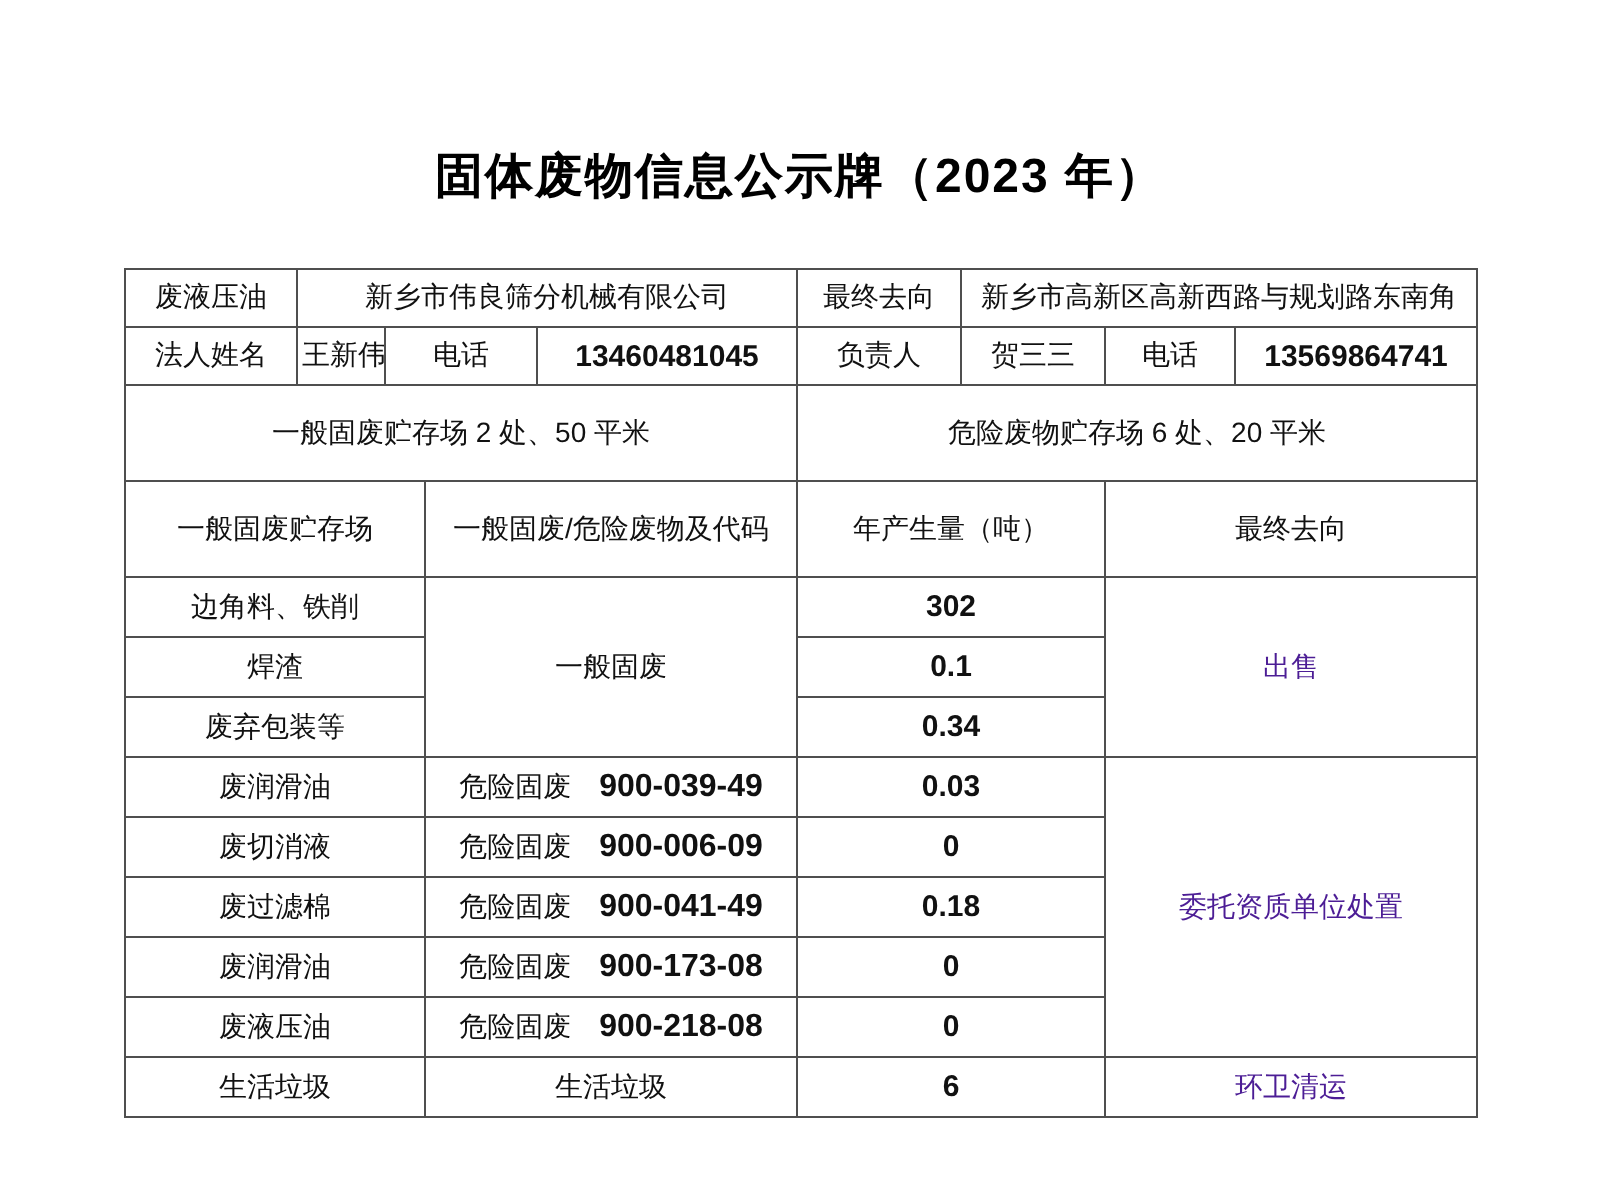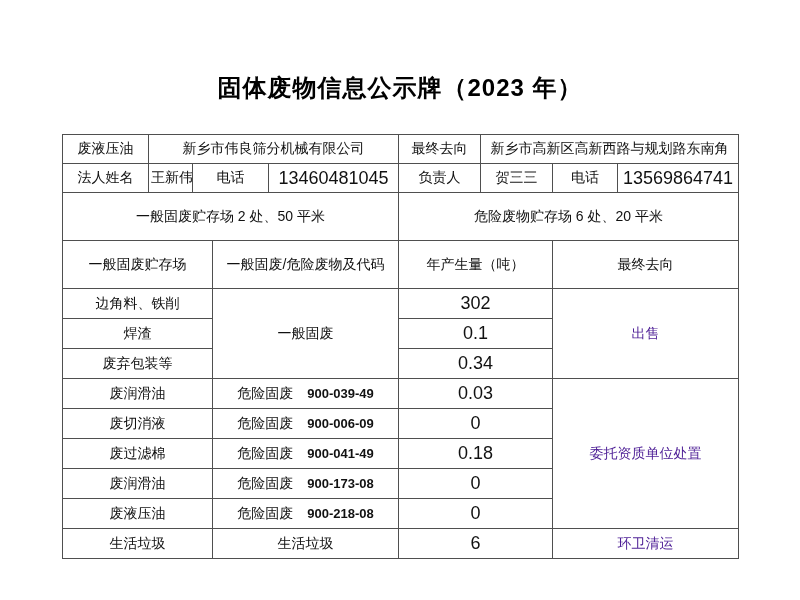--- a/index.html
+++ b/index.html
@@ -16,22 +16,22 @@
     position:absolute;left:62px;top:134px;width:676px;
     border-collapse:collapse;table-layout:fixed;
   }
   td{
     border:1px solid #4f4f4f;text-align:center;vertical-align:middle;
     font-size:14px;padding:0 2px;overflow:hidden;white-space:nowrap;
   }
   tr.r29{height:29px}
   tr.r31{height:48px}
   tr.r30{height:30px}
-  .num{font-weight:400;font-size:18px;letter-spacing:0;}
-  .code{font-weight:700;font-size:13px;margin-left:14px;}
+  .num{font-weight:700;font-size:15px;letter-spacing:0;}
+  .code{font-weight:700;font-size:16px;margin-left:14px;}
   .blue{color:#4c1d95;}
 </style>
 </head>
 <body>
 
 <div class="doc-title">固体废物信息公示牌（2023 年）</div>
 
 <table class="notice">
   <colgroup>
     <col style="width:86px">

